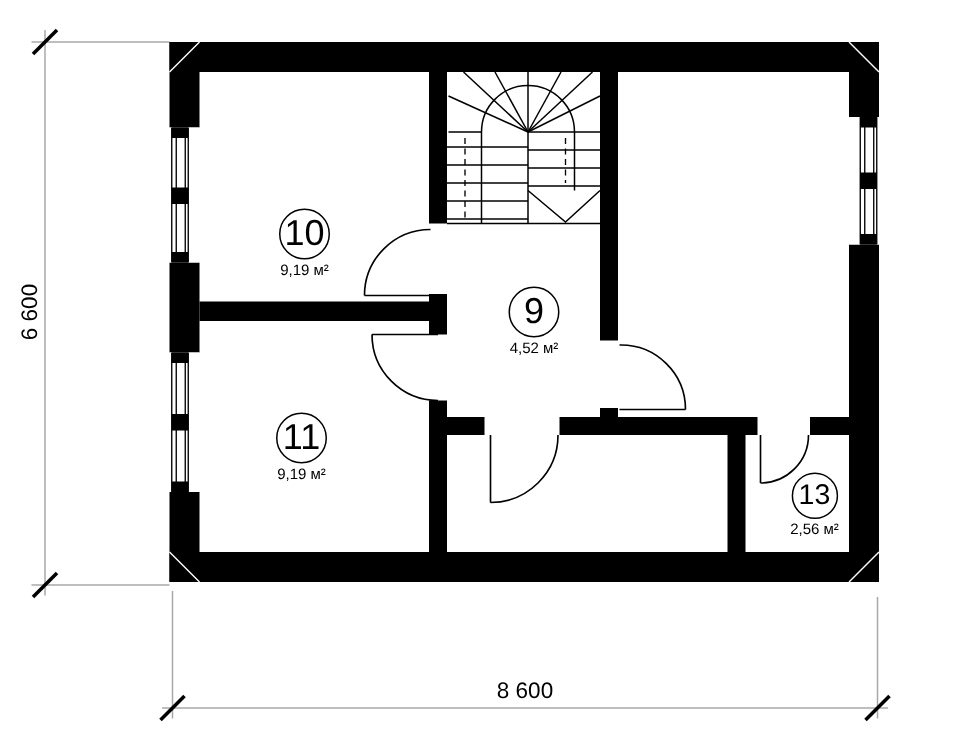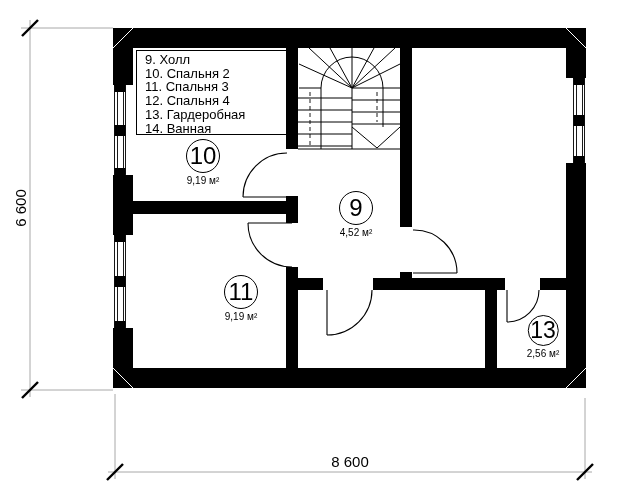--- a/index.html
+++ b/index.html
@@ -14,21 +14,21 @@
     border:1.5px solid #000;box-sizing:border-box;background:#fff;
     padding:2px 0 0 8px;font-size:13px;line-height:13.7px;white-space:nowrap;
   }
   
   .room-label{position:absolute;transform:translateX(-50%);text-align:center;}
   .room-circle{
     display:flex;align-items:center;justify-content:center;
     width:34px;height:34px;border:1.6px solid #000;border-radius:50%;
     box-sizing:border-box;font-size:24px;margin:0 auto;background:transparent;
   }
-  .room-label.small .room-circle{width:31px;height:31px;font-size:23px;}
+  .room-label.small .room-circle{width:31px;height:31px;font-size:19px;}
   .room-area{font-size:10px;margin-top:2px;white-space:nowrap;}
   
   .dim{position:absolute;font-size:15px;white-space:nowrap;}
   .dim-h{left:350px;top:461px;transform:translate(-50%,-50%);}
   .dim-v{left:20px;top:208px;transform:translate(-50%,-50%) rotate(-90deg);}
 </style>
 </head>
 <body>
 
 <div id="stage">
@@ -157,38 +157,30 @@
         <line x1="327" y1="290" x2="327" y2="335"></line>
         <path d="M327,335 A45 45 0 0 0 372,290"></path>
       </g>
       <g>
         <line x1="507" y1="290" x2="507" y2="322"></line>
         <path d="M507,322 A32 32 0 0 0 539,290"></path>
       </g>
     </g>
   </svg>
 
-  <div class="legend">
-    <div>9. Холл</div>
-    <div>10. Спальня 2</div>
-    <div>11. Спальня 3</div>
-    <div>12. Спальня 4</div>
-    <div>13. Гардеробная</div>
-    <div>14. Ванная</div>
-  </div>
 
   <div class="room-label" style="left:203px;top:139px;">
     <span class="room-circle">10</span>
     <div class="room-area">9,19 м²</div>
   </div>
   <div class="room-label" style="left:356px;top:191px;">
     <span class="room-circle">9</span>
     <div class="room-area">4,52 м²</div>
   </div>
-  <div class="room-label" style="left:201px;top:275px;margin-left:40px;">
+  <div class="room-label" style="left:201px;top:275px;">
     <span class="room-circle">11</span>
     <div class="room-area">9,19 м²</div>
   </div>
   <div class="room-label small" style="left:543px;top:315px;">
     <span class="room-circle">13</span>
     <div class="room-area">2,56 м²</div>
   </div>
 
   <div class="dim dim-h">8 600</div>
   <div class="dim dim-v">6 600</div>

